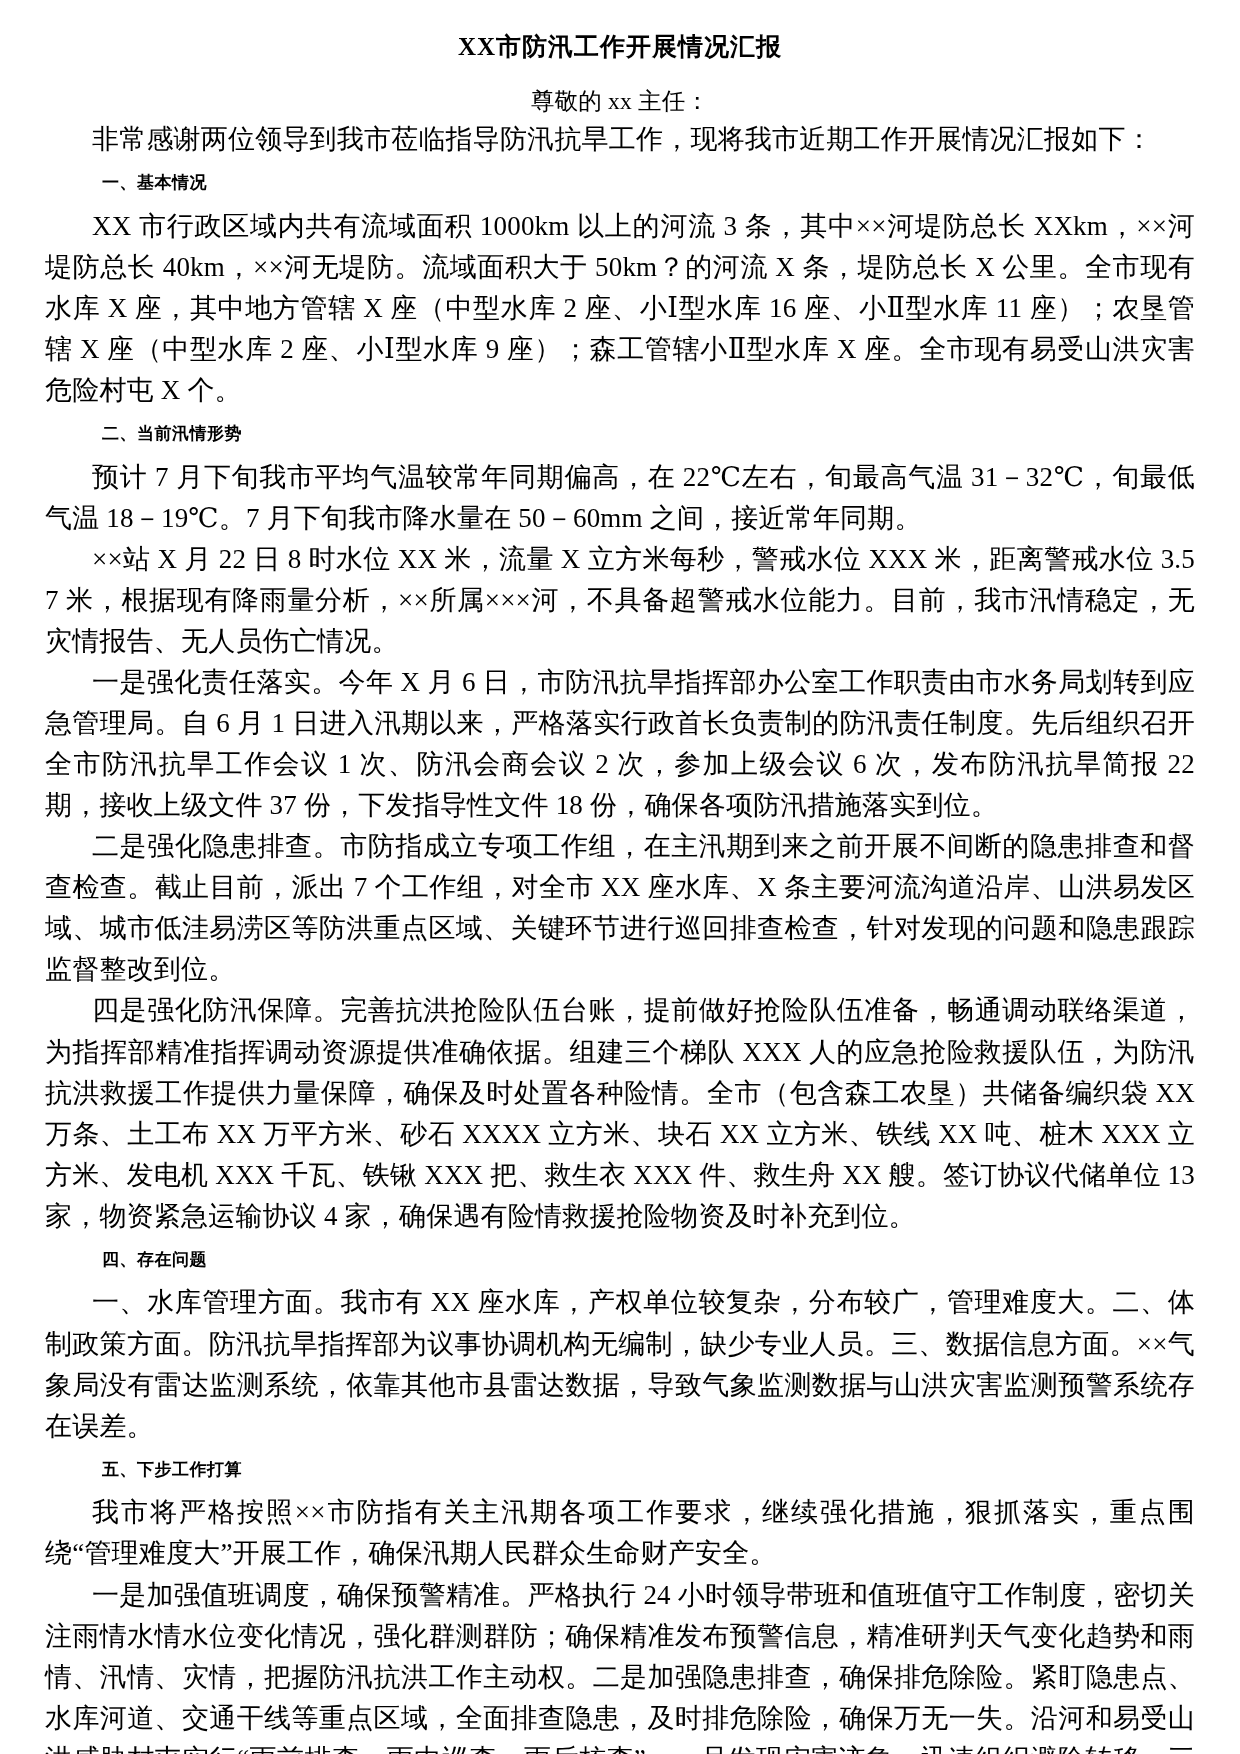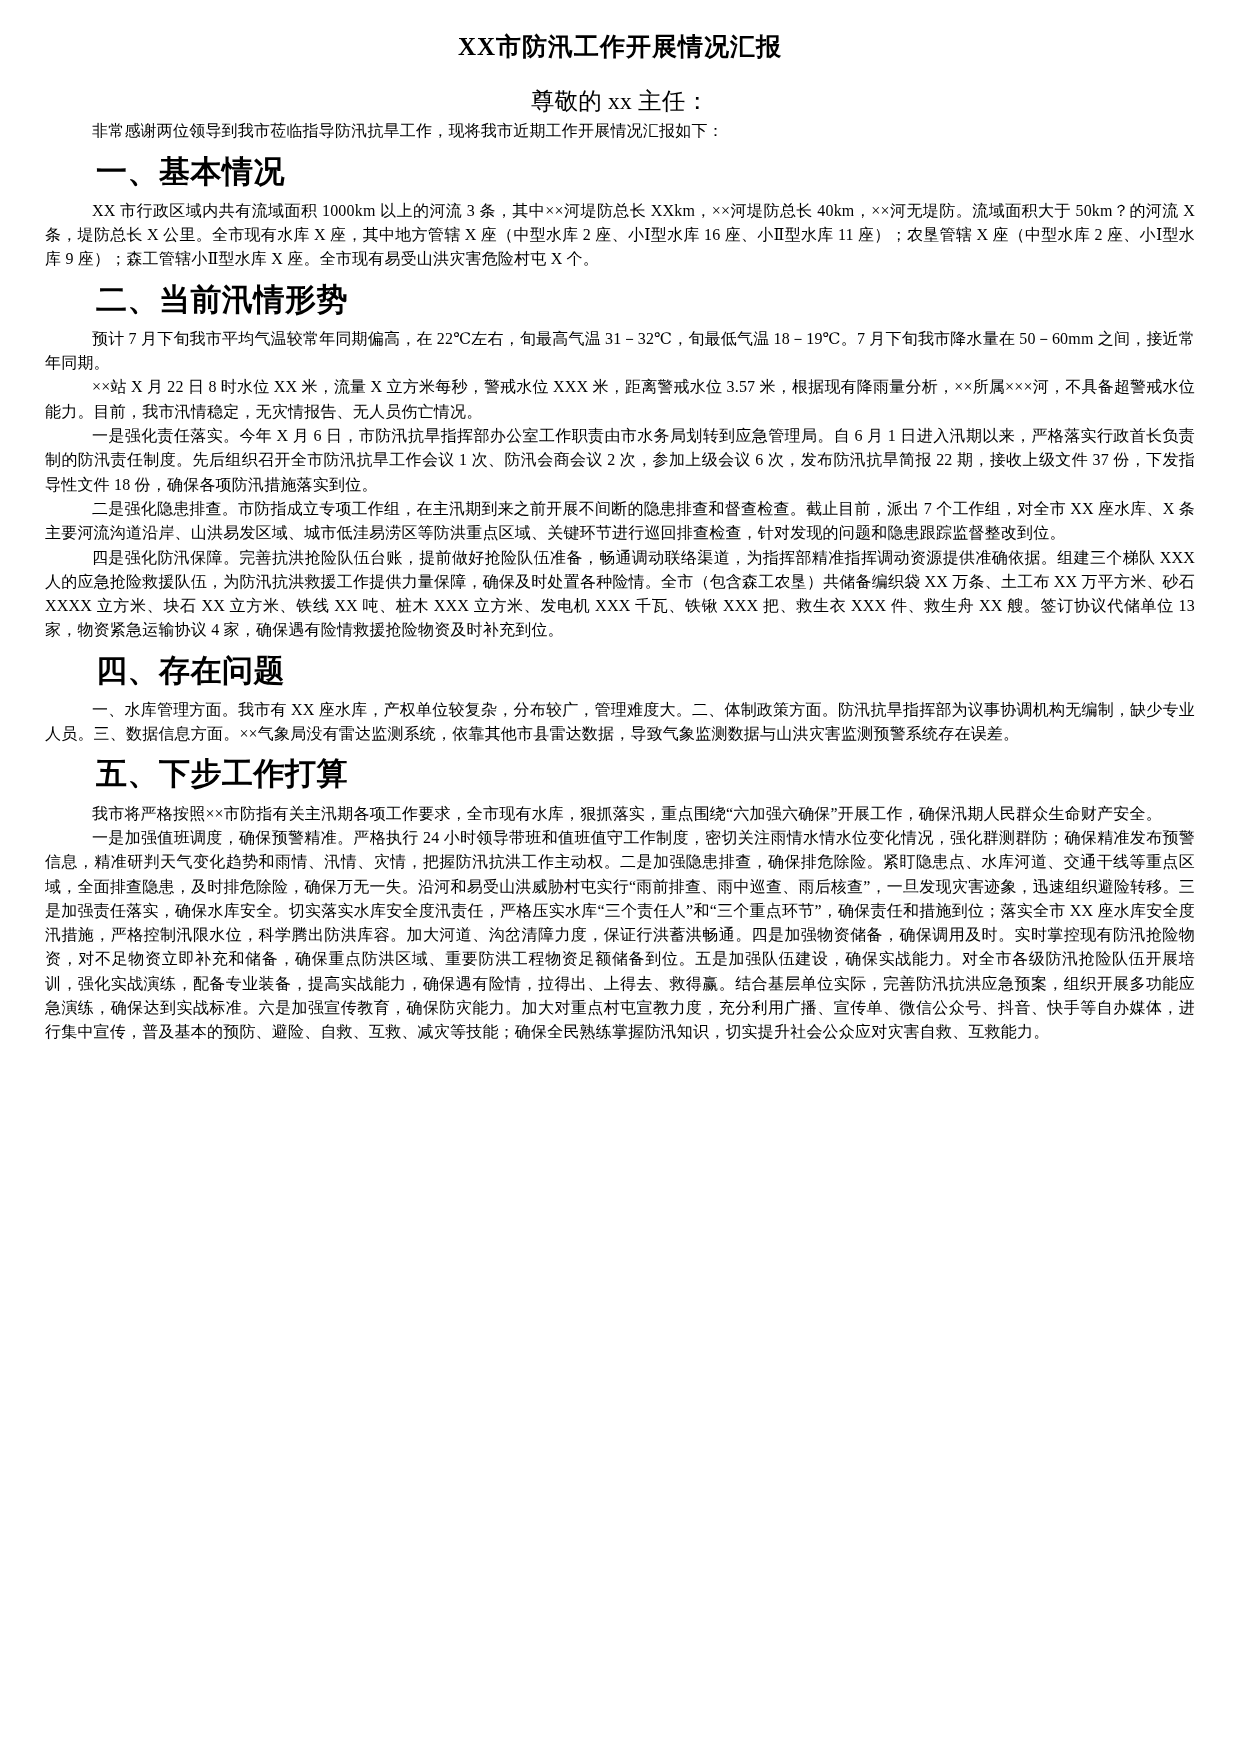--- a/index.html
+++ b/index.html
@@ -32,35 +32,35 @@
     margin: 0 0 18px 0;
   }
   .salutation {
     font-size: 23.5px;
     line-height: 1.52;
     margin: 0;
     text-align: center;
     letter-spacing: 0.2px;
   }
   .para {
-    font-size: 16px;
+    font-size: 27px;
     line-height: 1.52;
     margin: 0;
     text-align: justify;
     text-justify: inter-ideograph;
     text-indent: 47px;
     letter-spacing: 0.2px;
     word-break: break-all;
   }
   .section-heading {
     font-family: "DejaVu Sans", "Liberation Sans", sans-serif;
     font-weight: bold;
-    font-size: 31px;
+    font-size: 17px;
     line-height: 1.52;
-    margin: 4px;
+    margin: 10px;
     text-indent: 47px;
     letter-spacing: 0.5px;
     text-align: left;
   }
   .body-block {
     width: 1150px;
   }
 </style>
 </head>
 <body>
@@ -83,17 +83,17 @@
     <p class="para">××站 X 月 22 日 8 时水位 XX 米，流量 X 立方米每秒，警戒水位 XXX 米，距离警戒水位 3.57 米，根据现有降雨量分析，××所属×××河，不具备超警戒水位能力。目前，我市汛情稳定，无灾情报告、无人员伤亡情况。</p>
 
     <p class="para">一是强化责任落实。今年 X 月 6 日，市防汛抗旱指挥部办公室工作职责由市水务局划转到应急管理局。自 6 月 1 日进入汛期以来，严格落实行政首长负责制的防汛责任制度。先后组织召开全市防汛抗旱工作会议 1 次、防汛会商会议 2 次，参加上级会议 6 次，发布防汛抗旱简报 22 期，接收上级文件 37 份，下发指导性文件 18 份，确保各项防汛措施落实到位。</p>
     <p class="para">二是强化隐患排查。市防指成立专项工作组，在主汛期到来之前开展不间断的隐患排查和督查检查。截止目前，派出 7 个工作组，对全市 XX 座水库、X 条主要河流沟道沿岸、山洪易发区域、城市低洼易涝区等防洪重点区域、关键环节进行巡回排查检查，针对发现的问题和隐患跟踪监督整改到位。</p>
     <p class="para">四是强化防汛保障。完善抗洪抢险队伍台账，提前做好抢险队伍准备，畅通调动联络渠道，为指挥部精准指挥调动资源提供准确依据。组建三个梯队 XXX 人的应急抢险救援队伍，为防汛抗洪救援工作提供力量保障，确保及时处置各种险情。全市（包含森工农垦）共储备编织袋 XX 万条、土工布 XX 万平方米、砂石 XXXX 立方米、块石 XX 立方米、铁线 XX 吨、桩木 XXX 立方米、发电机 XXX 千瓦、铁锹 XXX 把、救生衣 XXX 件、救生舟 XX 艘。签订协议代储单位 13 家，物资紧急运输协议 4 家，确保遇有险情救援抢险物资及时补充到位。</p>
 
     <h2 class="section-heading">四、存在问题</h2>
     <p class="para">一、水库管理方面。我市有 XX 座水库，产权单位较复杂，分布较广，管理难度大。二、体制政策方面。防汛抗旱指挥部为议事协调机构无编制，缺少专业人员。三、数据信息方面。××气象局没有雷达监测系统，依靠其他市县雷达数据，导致气象监测数据与山洪灾害监测预警系统存在误差。</p>
 
     <h2 class="section-heading">五、下步工作打算</h2>
-    <p class="para">我市将严格按照××市防指有关主汛期各项工作要求，全市现有水库，狠抓落实，重点围绕“六加强六确保”开展工作，确保汛期人民群众生命财产安全。</p>
+    <p class="para">我市将严格按照××市防指有关主汛期各项工作要求，继续强化措施，狠抓落实，重点围绕“管理难度大”开展工作，确保汛期人民群众生命财产安全。</p>
     <p class="para">一是加强值班调度，确保预警精准。严格执行 24 小时领导带班和值班值守工作制度，密切关注雨情水情水位变化情况，强化群测群防；确保精准发布预警信息，精准研判天气变化趋势和雨情、汛情、灾情，把握防汛抗洪工作主动权。二是加强隐患排查，确保排危除险。紧盯隐患点、水库河道、交通干线等重点区域，全面排查隐患，及时排危除险，确保万无一失。沿河和易受山洪威胁村屯实行“雨前排查、雨中巡查、雨后核查”，一旦发现灾害迹象，迅速组织避险转移。三是加强责任落实，确保水库安全。切实落实水库安全度汛责任，严格压实水库“三个责任人”和“三个重点环节”，确保责任和措施到位；落实全市 XX 座水库安全度汛措施，严格控制汛限水位，科学腾出防洪库容。加大河道、沟岔清障力度，保证行洪蓄洪畅通。四是加强物资储备，确保调用及时。实时掌控现有防汛抢险物资，对不足物资立即补充和储备，确保重点防洪区域、重要防洪工程物资足额储备到位。五是加强队伍建设，确保实战能力。对全市各级防汛抢险队伍开展培训，强化实战演练，配备专业装备，提高实战能力，确保遇有险情，拉得出、上得去、救得赢。结合基层单位实际，完善防汛抗洪应急预案，组织开展多功能应急演练，确保达到实战标准。六是加强宣传教育，确保防灾能力。加大对重点村屯宣教力度，充分利用广播、宣传单、微信公众号、抖音、快手等自办媒体，进行集中宣传，普及基本的预防、避险、自救、互救、减灾等技能；确保全民熟练掌握防汛知识，切实提升社会公众应对灾害自救、互救能力。</p>
 
   </div>
 </div>
 
 </body></html>

